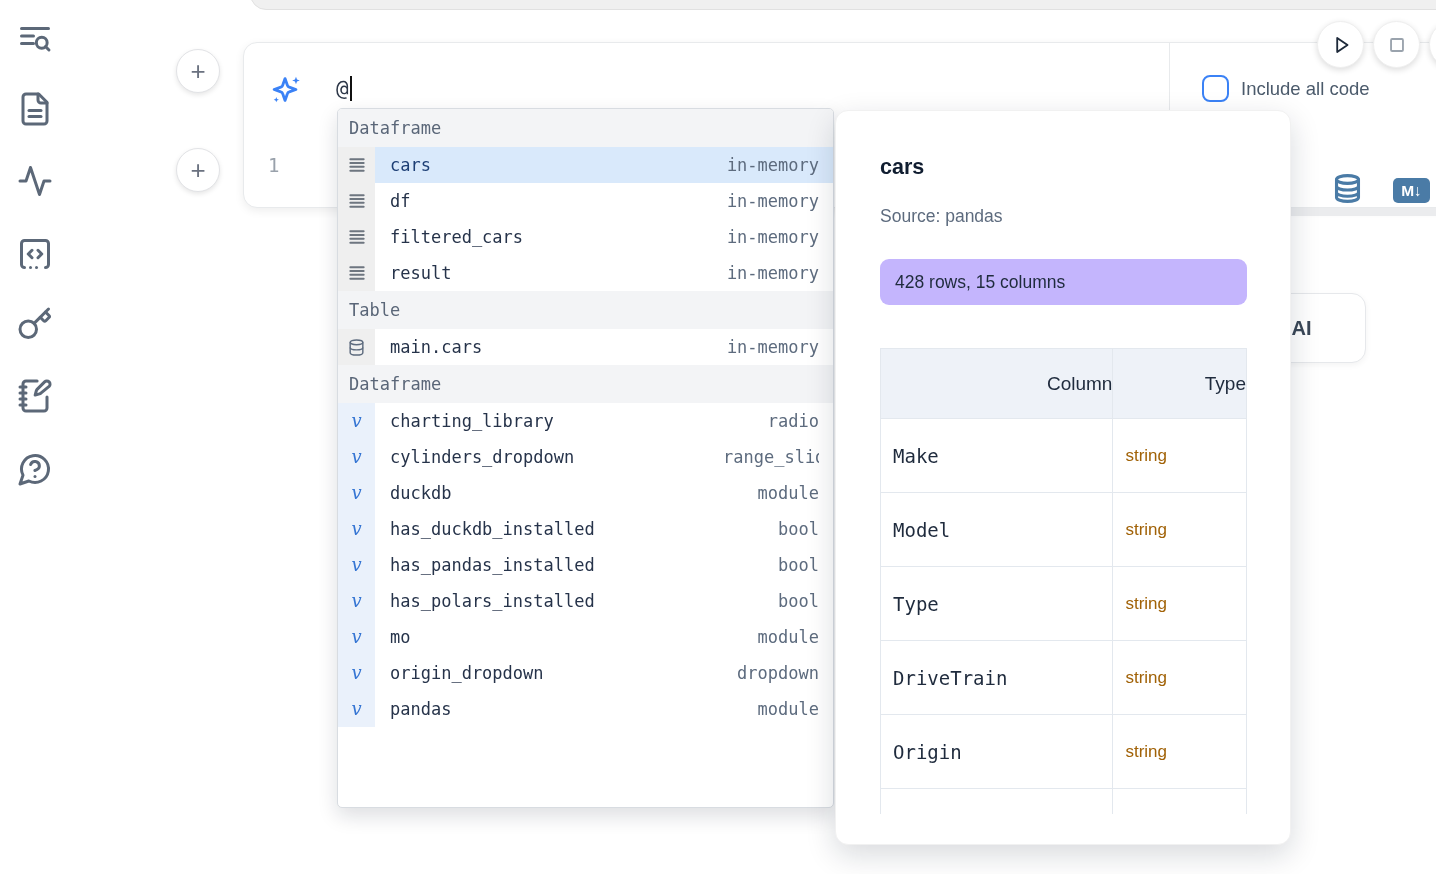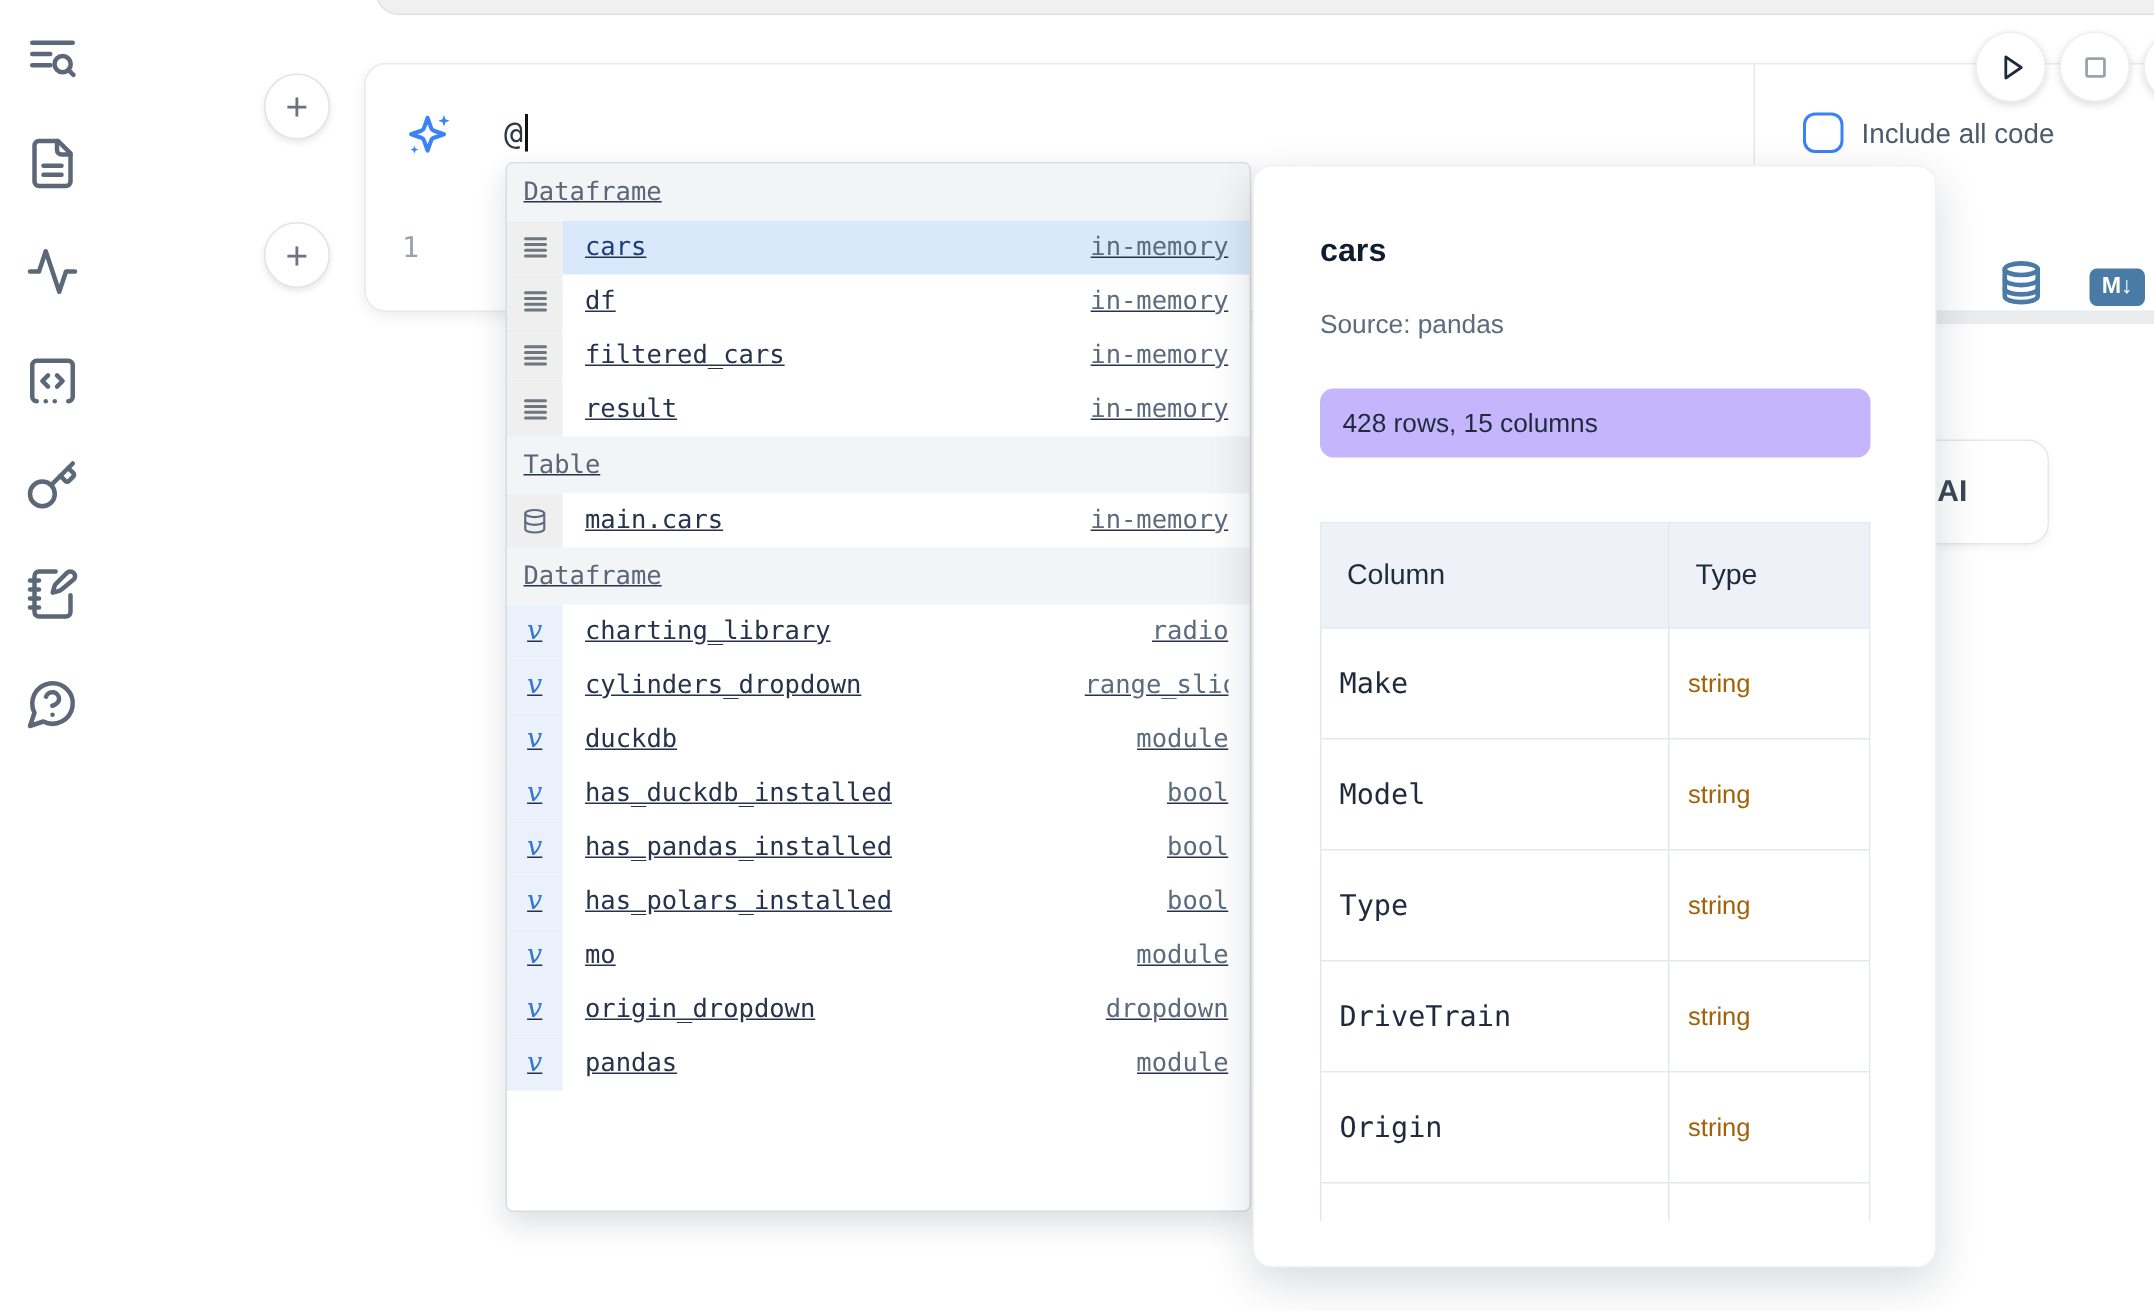--- a/index.html
+++ b/index.html
@@ -52,21 +52,21 @@
 
   
   .gen-ai { left: 1100px; top: 293px; width: 266px; height: 70px; background: #fff;
     border: 1px solid #e6e8eb; border-radius: 14px; box-shadow: 0 2px 6px rgba(0,0,0,.05);
     font-size: 20px; font-weight: bold; color: #3a4757; text-align: center; line-height: 66px;
     z-index: 20; cursor: pointer; }
 
   
   .ac { left: 337px; top: 108px; width: 497px; height: 700px; background: #fff;
     border: 1px solid #d8dce1; border-radius: 5px; overflow: hidden; z-index: 30;
-    box-shadow: 0 8px 20px rgba(15,23,42,.14); font-size: 17px; text-decoration: underline; }
+    box-shadow: 0 8px 20px rgba(15,23,42,.14); font-size: 17px; }
   .ac-section { height: 38px; background: #f3f4f6; color: #5a6678; display: flex;
     align-items: center; padding-left: 11px; font-family: "DejaVu Sans Mono", monospace; }
   .ac-row { height: 36px; display: flex; align-items: stretch; cursor: pointer; background: #fff; }
   .ac-gutter { width: 37px; flex: 0 0 37px; display: flex; align-items: center; justify-content: center; }
   .ac-gutter.g-df { background: #efefef; }
   .ac-gutter.g-var { background: #eaf1fb; }
   .ac-main { flex: 1; display: flex; align-items: center; padding: 0 14px 0 15px; min-width: 0; }
   .ac-row.selected .ac-main { background: #d9e9fb; }
   .ac-name { font-family: "DejaVu Sans Mono", monospace; color: #26334a; white-space: nowrap; flex: 1; }
   .ac-row.selected .ac-name { color: #1d3f75; }
@@ -79,21 +79,21 @@
   
   .panel { left: 835px; top: 110px; width: 456px; height: 735px; background: #fff; border-radius: 13px;
     border: 1px solid #f1f1f1; box-shadow: 0 10px 30px rgba(15,23,42,.16); z-index: 40; overflow: hidden; }
   .panel-title { position: absolute; left: 44px; top: 44px; font-size: 21.5px; font-weight: bold; color: #101d30; }
   .panel-source { position: absolute; left: 44px; top: 95px; font-size: 17.5px; color: #5d6b7e; }
   .panel-pill { position: absolute; left: 44px; top: 148px; width: 367px; height: 46px; background: #c4b5fd;
     border-radius: 9px; font-size: 17.5px; color: #1f2b3d; display: flex; align-items: center; padding-left: 15px; }
   .panel-tablewrap { position: absolute; left: 44px; top: 237px; width: 367px; height: 466px; overflow: hidden; }
   table.ptable { border-collapse: collapse; width: 367px; }
   .ptable th, .ptable td { border: 1px solid #e3e8ee; text-align: left; padding-left: 17px; }
-  .ptable th { background: #eef2f8; height: 70px; font-size: 19px; font-weight: normal; color: #1f2b3d; }
+  .ptable th { background: #eef2f8; height: 70px; font-size: 19px; font-weight: normal; color: #1f2b3d; text-align: right; }
   .ptable td { height: 74px; background: #fff; padding-left: 12px; }
   .ptable td.cname { font-family: "DejaVu Sans Mono", monospace; font-size: 19px; color: #1f2b3d; }
   .ptable td.ctype { font-size: 17px; color: #a16207; }
   .ptable th.c1, .ptable td.c1 { width: 233px; }
   .ptable th.c2, .ptable td.c2 { width: 134px; }
 </style>
 </head>
 <body>
 
 <div id="screen">

